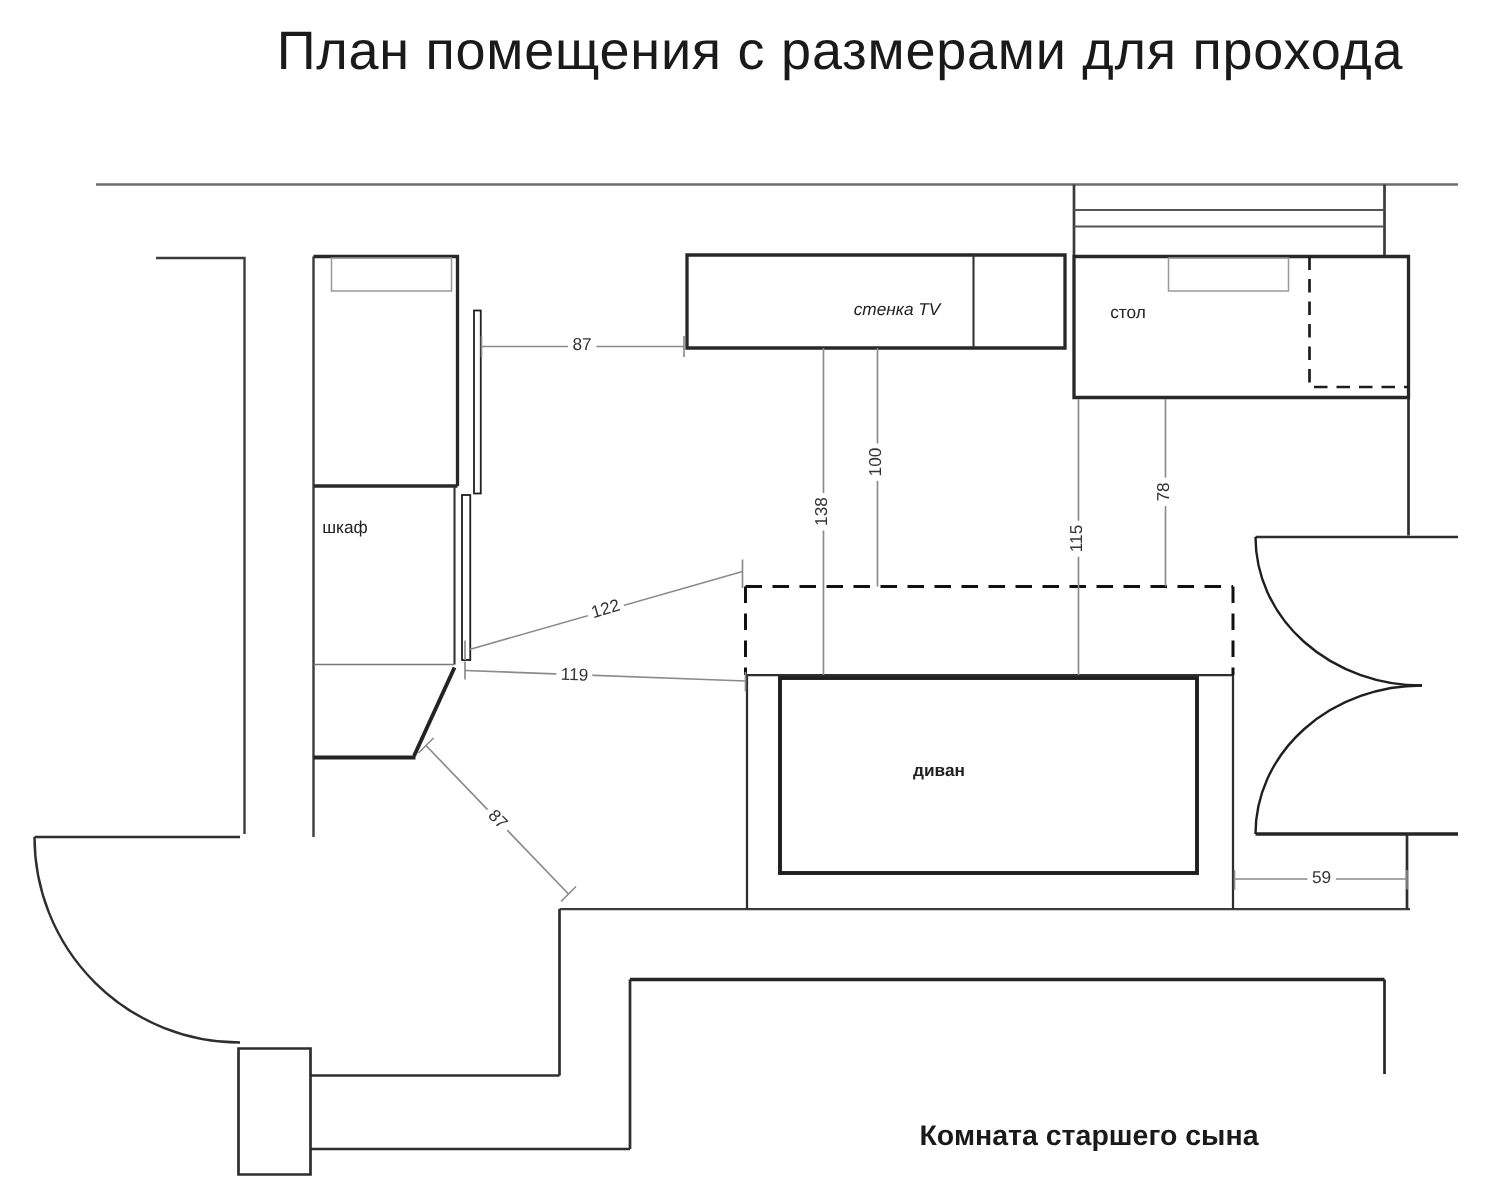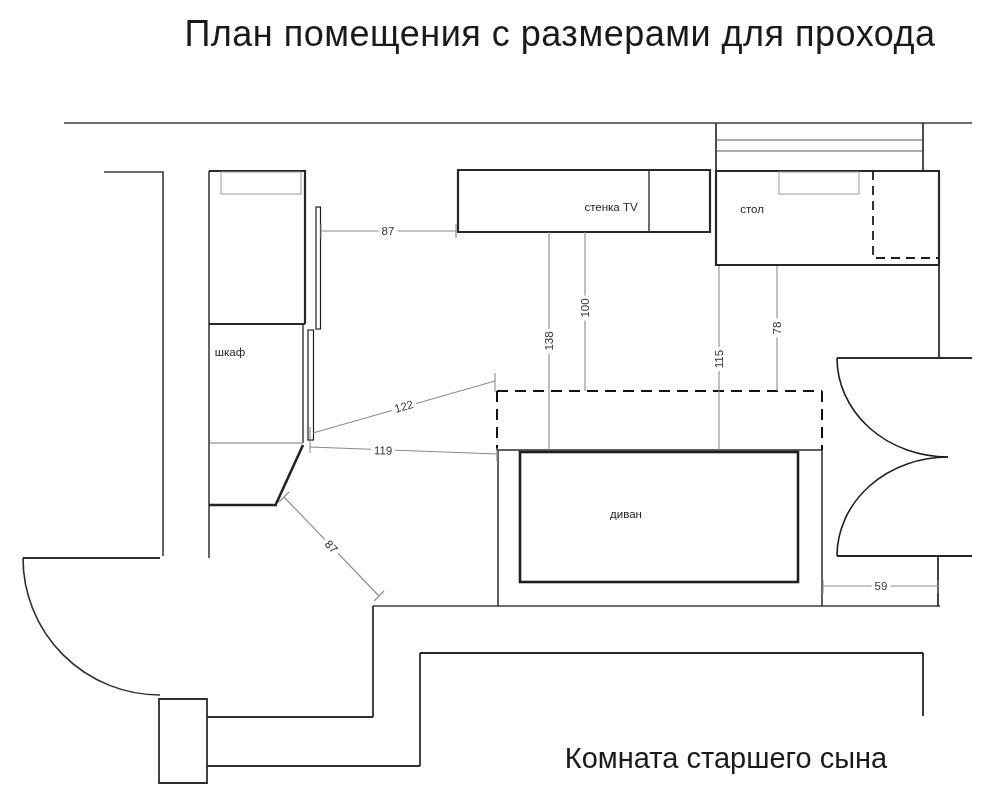--- a/index.html
+++ b/index.html
@@ -1,21 +1,21 @@
 <!DOCTYPE html>
 <html><head>
 <meta charset="utf-8">
 <style>
   html,body{margin:0;padding:0;background:#fff;}
   #stage{position:relative;width:990px;height:802px;background:#fff;overflow:hidden;
          font-family:"Liberation Sans",sans-serif;padding-left:20px;}
   #plan-svg{position:absolute;left:0;top:0;}
   .lbl{position:absolute;transform:translate(-50%,-50%);white-space:nowrap;color:#222;}
   .title{font-size:36px;color:#1a1a1a;letter-spacing:0.5px;}
-  .room{font-size:29px;color:#1a1a1a;}
+  .room{font-size:19px;color:#1a1a1a;font-weight:bold;}
   .furn{font-size:11.5px;color:#222;}
   .dim{font-size:11.5px;color:#333;background:#fff;padding:0 3px;line-height:13px;}
   .rot90{transform:translate(-50%,-50%) rotate(-90deg);}
 </style>
 </head>
 <body>
 
 <div id="stage">
 
   <div class="lbl title" style="left:560px;top:34px;">План помещения с размерами для прохода</div>
@@ -111,23 +111,23 @@
         <path d="M279,502 L289,492"></path>
         <path d="M374,601 L384,591"></path>
 
       <path d="M823,586 H938"></path>
         <path d="M823,580 V593"></path>
         <path d="M938,580 V593"></path>
     </g>
   </svg>
 
   <span class="lbl furn" style="left:230px;top:352px;text-align:right;">шкаф</span>
-  <span class="lbl furn" style="left:611px;top:207px;">стенка TV</span>
+  <span class="lbl furn" style="left:598px;top:207px;font-style:italic;">стенка TV</span>
   <span class="lbl furn" style="left:752px;top:209px;">стол</span>
-  <span class="lbl furn" style="left:626px;top:514px;">диван</span>
+  <span class="lbl furn" style="left:626px;top:514px;font-weight:bold;">диван</span>
 
   <span class="lbl dim" style="left:388px;top:231px;">87</span>
   <span class="lbl dim rot90" style="left:549px;top:341px;">138</span>
   <span class="lbl dim rot90" style="left:585px;top:308px;">100</span>
   <span class="lbl dim rot90" style="left:719px;top:359px;">115</span>
   <span class="lbl dim rot90" style="left:777px;top:328px;">78</span>
   <span class="lbl dim" style="left:404px;top:407px;transform:translate(-50%,-50%) rotate(-16.5deg);">122</span>
   <span class="lbl dim" style="left:383px;top:451px;transform:translate(-50%,-50%) rotate(2deg);">119</span>
   <span class="lbl dim" style="left:331px;top:547px;transform:translate(-50%,-50%) rotate(46deg);">87</span>
   <span class="lbl dim" style="left:881px;top:586px;">59</span>

